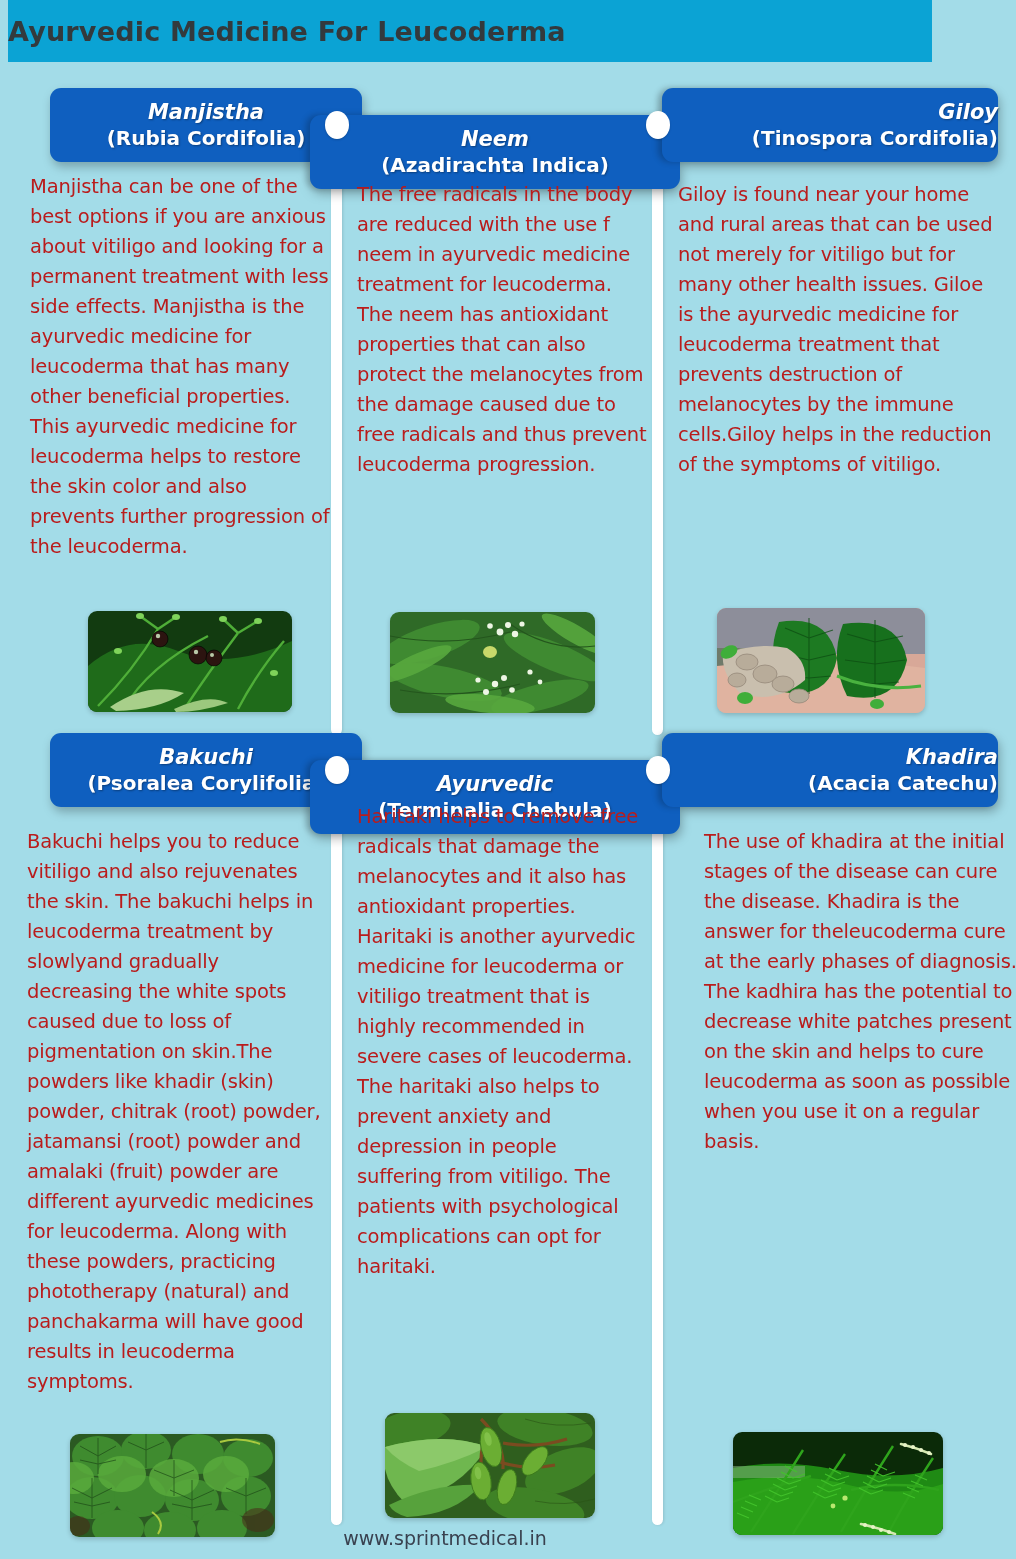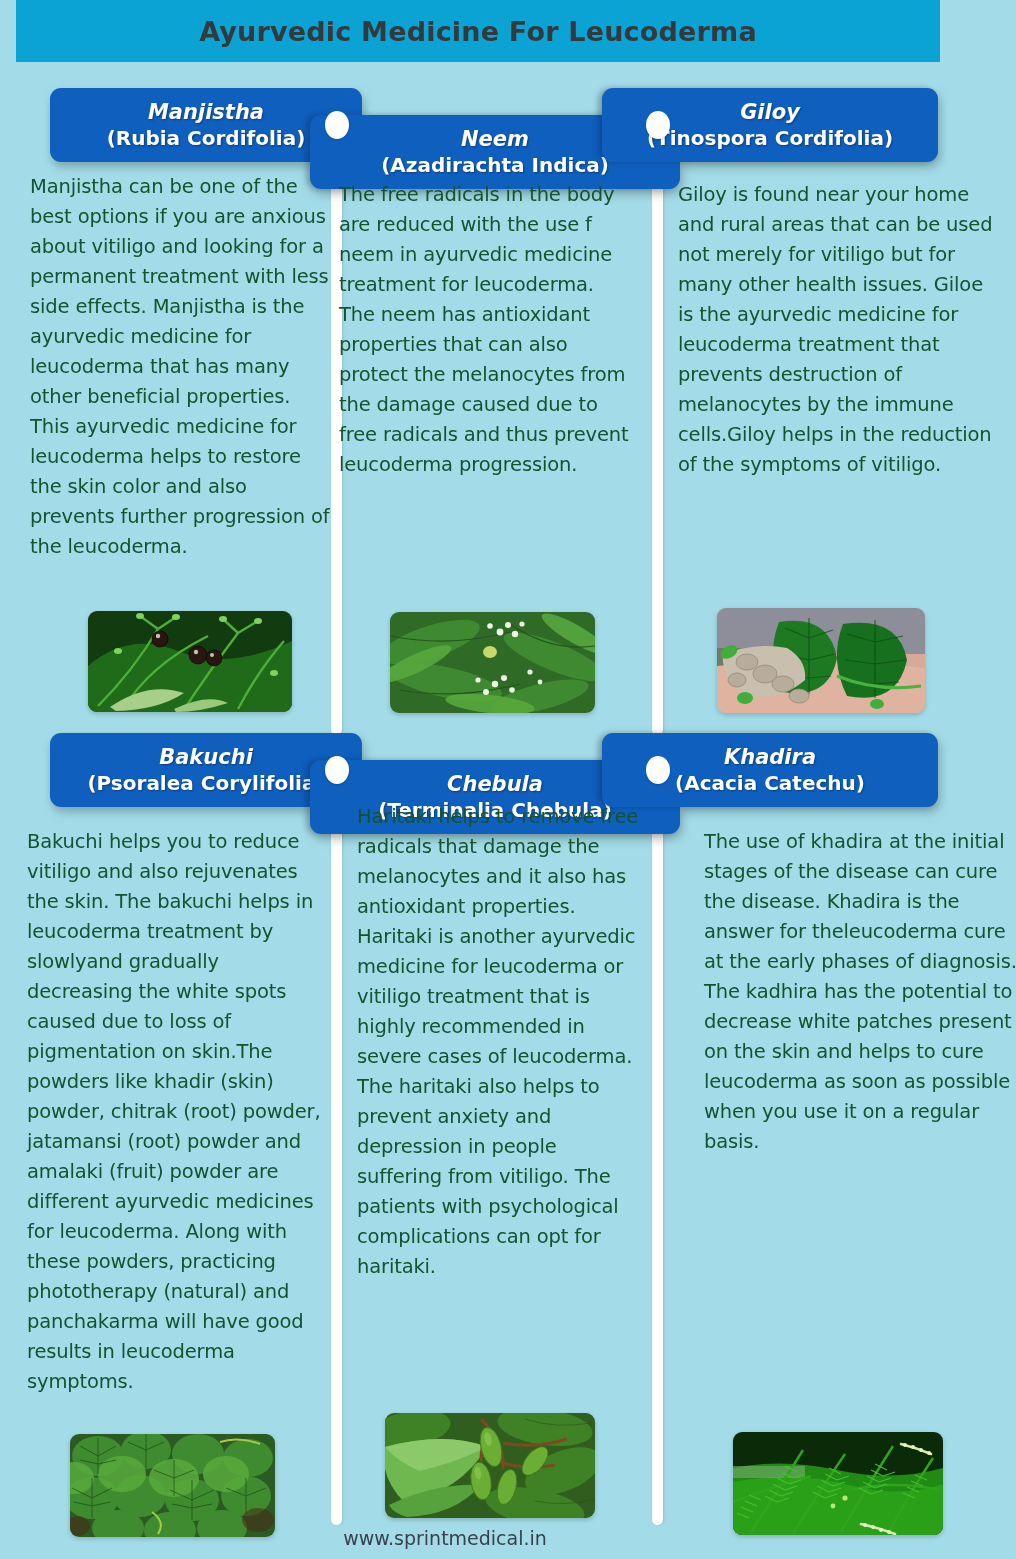--- a/index.html
+++ b/index.html
@@ -18,27 +18,27 @@
     position: relative;
     width: 1016px;
     height: 1559px;
     background: #a3dce8;
     overflow: hidden;
   }
 
   
   .header-bar {
     position: absolute;
-    left: 16px; top: 0;
+    left: 8px; top: 0;
     width: 924px;
     height: 62px;
     background: #0ba3d4;
     display: flex;
     align-items: center;
-    justify-content: center;
+    justify-content: flex-start;
   }
   .header-title {
     font-family: "DejaVu Sans", sans-serif;
     font-size: 27px;
     font-weight: bold;
     color: #333a3d;
     letter-spacing: 0.2px;
     white-space: nowrap;
   }
 
@@ -59,21 +59,21 @@
     height: 74px;
     background: #0f5fbf;
     border-radius: 11px;
     display: flex;
     flex-direction: column;
     align-items: center;
     justify-content: center;
   }
   .seg-1 { left: 0;   width: 312px; z-index: 1; }
   .seg-2 { left: 260px; width: 370px; z-index: 2; box-shadow: -4px 0 6px rgba(0,0,0,0.22); margin-top: 27px; }
-  .seg-3 { left: 552px; width: 336px; z-index: 3; box-shadow: -4px 0 6px rgba(0,0,0,0.22); }
+  .seg-3 { left: 612px; width: 336px; z-index: 3; box-shadow: -4px 0 6px rgba(0,0,0,0.22); align-items: flex-end; }
 
   .seg-title {
     font-family: "DejaVu Sans", sans-serif;
     font-style: italic;
     font-weight: bold;
     font-size: 21px;
     color: #ffffff;
     line-height: 1.26;
     text-align: center;
     white-space: nowrap;
@@ -117,26 +117,26 @@
   .vline-b1 { left: 652px; top: 160px; height: 575px; }
   .vline-a2 { left: 331px; top: 805px; height: 720px; }
   .vline-b2 { left: 652px; top: 805px; height: 720px; }
 
   
   .col-text {
     position: absolute;
     font-family: "DejaVu Sans", sans-serif;
     font-size: 19.5px;
     line-height: 30px;
-    color: #14532d;
+    color: #b91c1c;
     letter-spacing: -0.15px;
   }
 
   .t-manjistha { left: 30px;  top: 172px;  width: 300px; }
-  .t-neem      { left: 339px; top: 180px;  width: 290px; }
+  .t-neem      { left: 357px; top: 180px;  width: 290px; }
   .t-giloy     { left: 678px; top: 180px;  width: 320px; }
 
   .t-bakuchi   { left: 27px;  top: 827px;  width: 300px; }
   .t-haritaki  { left: 357px; top: 802px;  width: 290px; }
   .t-khadira   { left: 704px; top: 827px;  width: 320px; }
 
   
   .photo {
     position: absolute;
     border-radius: 9px;
@@ -313,21 +313,21 @@
 
   <div class="vline vline-a2"></div>
   <div class="vline vline-b2"></div>
 
   <div class="banner banner-row2">
     <div class="seg seg-1">
       <div class="seg-title">Bakuchi</div>
       <div class="seg-sub">(Psoralea Corylifolia)</div>
     </div>
     <div class="seg seg-2">
-      <div class="seg-title">Chebula</div>
+      <div class="seg-title">Ayurvedic</div>
       <div class="seg-sub">(Terminalia Chebula)</div>
     </div>
     <div class="seg seg-3">
       <div class="seg-title">Khadira</div>
       <div class="seg-sub">(Acacia Catechu)</div>
     </div>
     <div class="knob knob-a"></div>
     <div class="knob knob-b"></div>
   </div>
 

